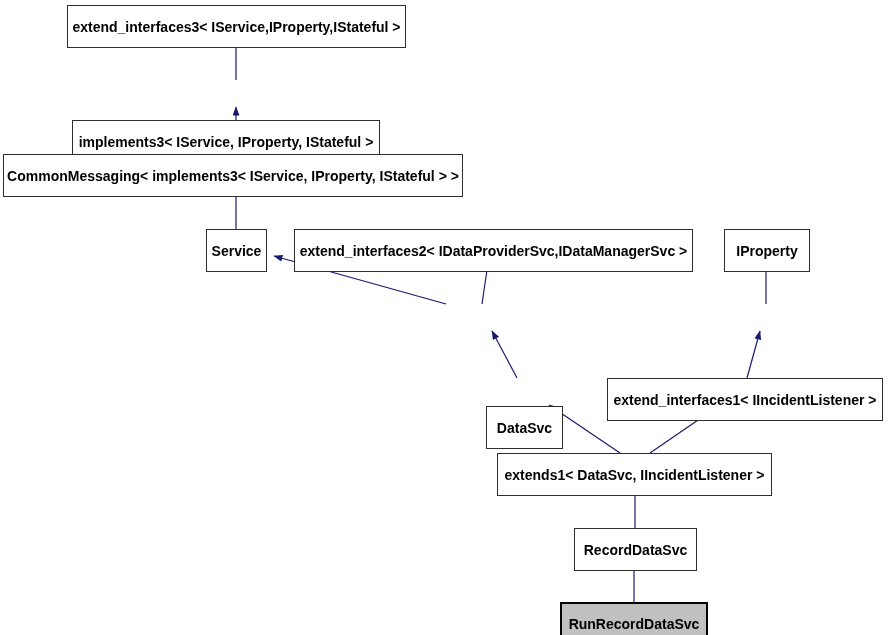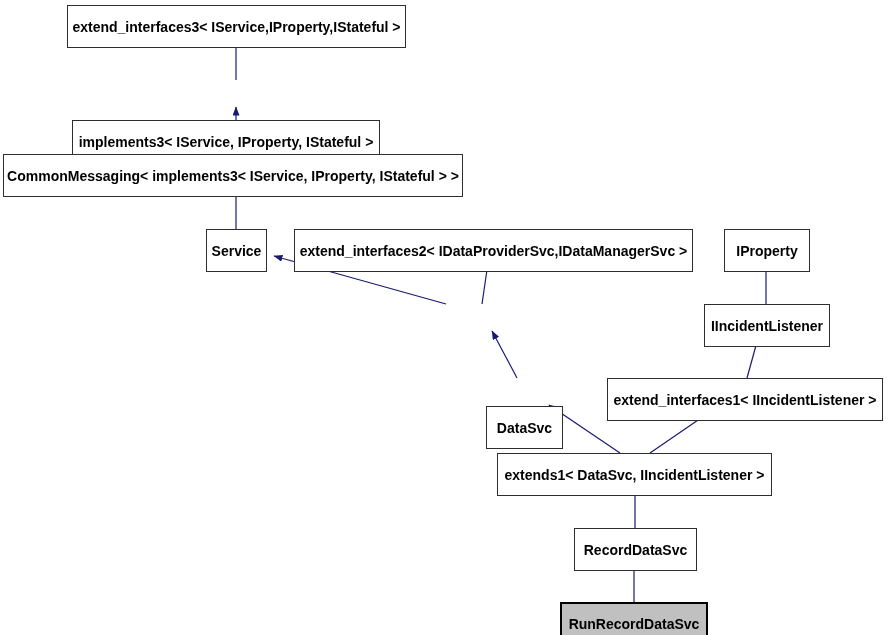--- a/index.html
+++ b/index.html
@@ -72,21 +72,20 @@
 
   <div class="node" style="left:3px; top:154px; width:460px;">CommonMessaging&lt; implements3&lt; IService, IProperty, IStateful &gt; &gt;</div>
 
   <div class="node" style="left:206px; top:229px; width:61px;text-align:right;">Service</div>
 
   <div class="node" style="left:294px; top:229px; width:399px;">extend_interfaces2&lt; IDataProviderSvc,IDataManagerSvc &gt;</div>
 
   <div class="node" style="left:724px; top:229px; width:86px;">IProperty</div>
 
 
-  <div class="node" style="left:704px; top:304px; width:126px;">IIncidentListener</div>
 
   <div class="node" style="left:486px; top:378px; width:77px;margin-top:28px;">DataSvc</div>
 
   <div class="node" style="left:607px; top:378px; width:276px;">extend_interfaces1&lt; IIncidentListener &gt;</div>
 
   <div class="node" style="left:497px; top:453px; width:275px;">extends1&lt; DataSvc, IIncidentListener &gt;</div>
 
   <div class="node" style="left:574px; top:528px; width:123px;">RecordDataSvc</div>
 
   <div class="node current" style="left:560px; top:602px; width:148px;">RunRecordDataSvc</div>

